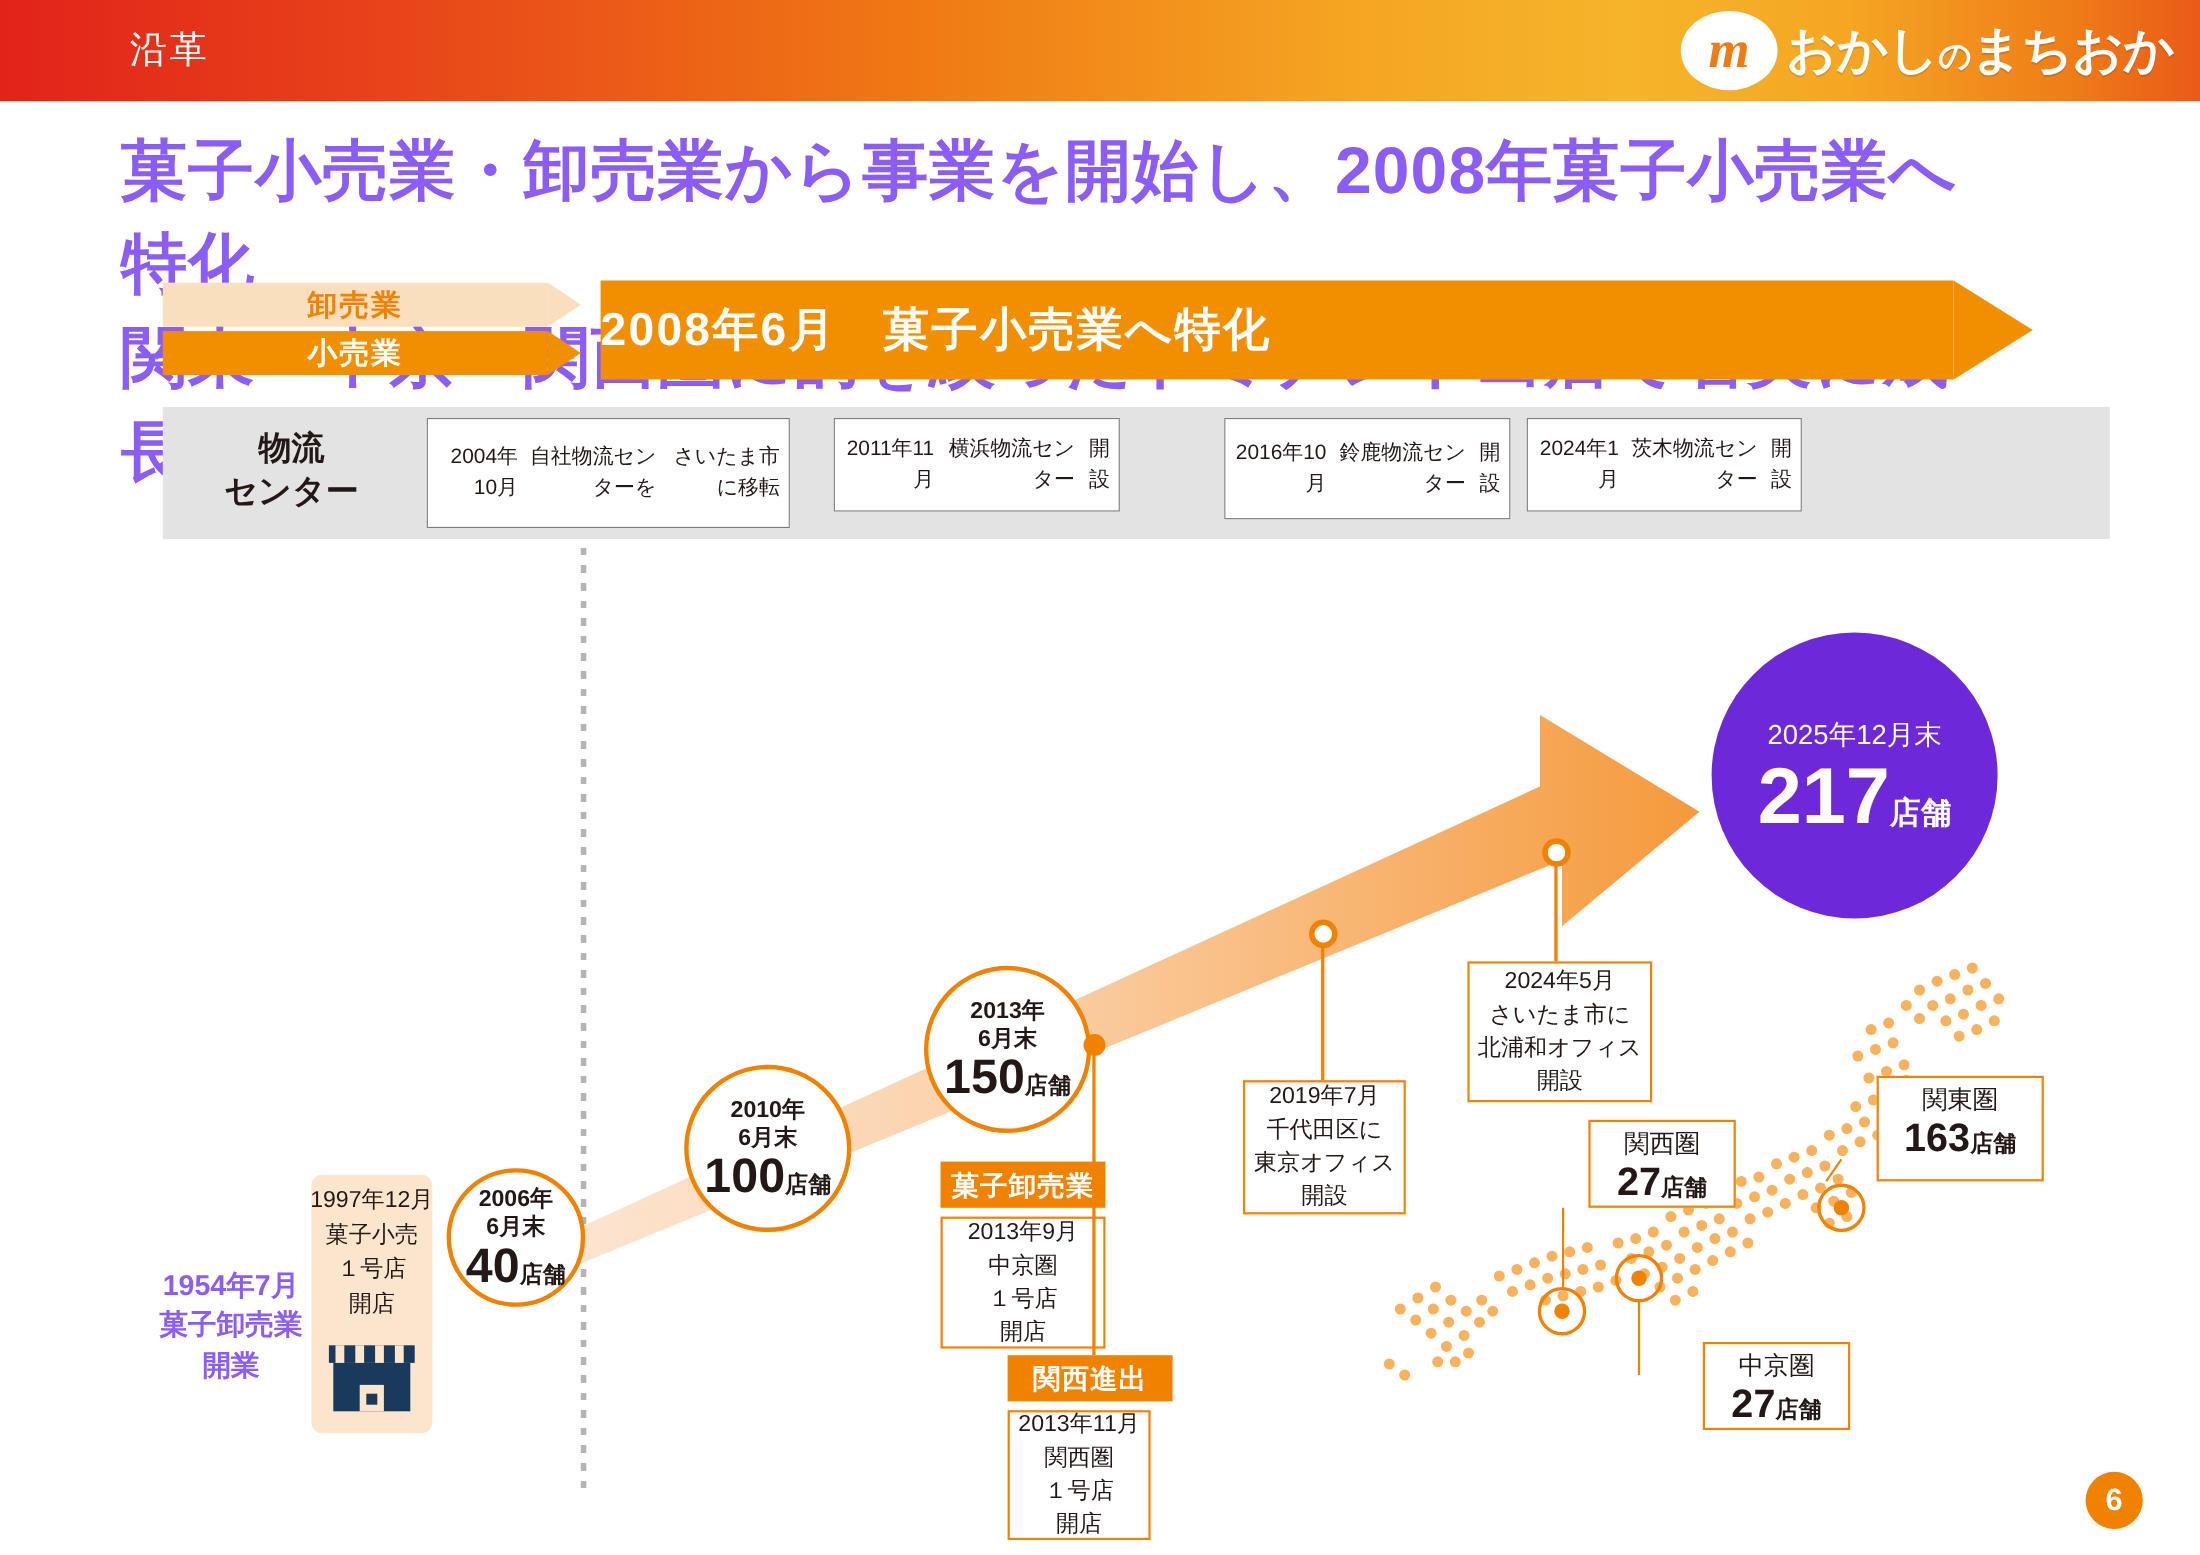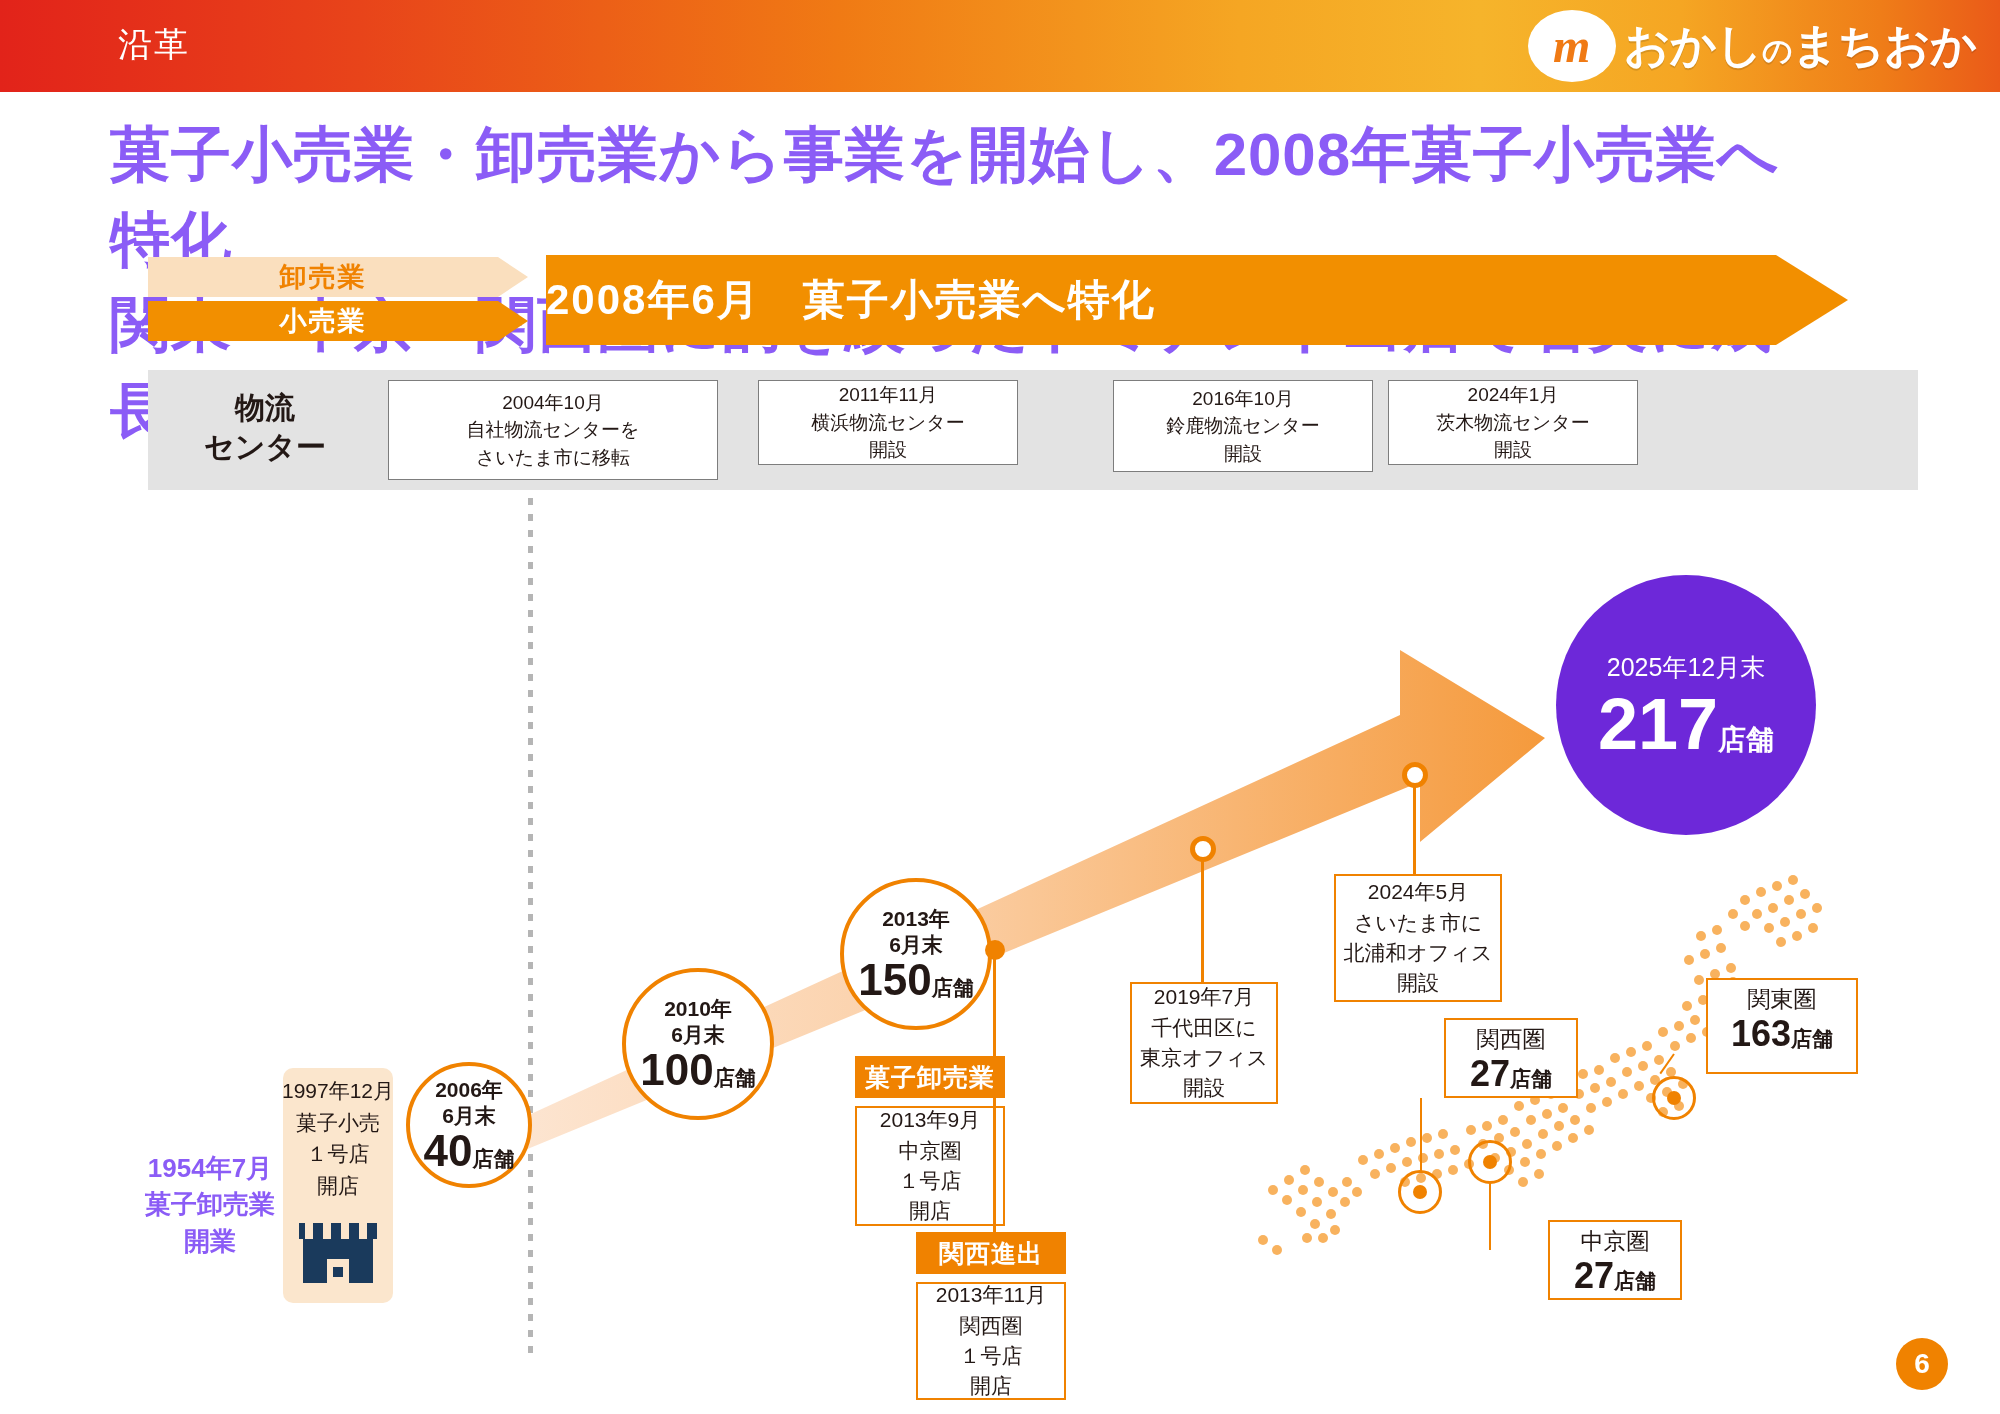--- a/index.html
+++ b/index.html
@@ -95,21 +95,21 @@
   .logistics{
     position:absolute;left:148px;top:370px;width:1770px;height:120px;
     background:#e3e3e3;
   }
   .logi-title{
     position:absolute;left:22px;top:18px;width:190px;
     text-align:center;font-size:30px;font-weight:bold;color:#231815;line-height:1.3;
   }
   .logi-box{
     position:absolute;top:10px;background:#ffffff;border:1px solid #7d7d7d;
-    box-sizing:border-box;display:flex;flex-direction:column;
+    box-sizing:border-box;display:flex;
     align-items:center;justify-content:center;
     font-size:19px;color:#231815;line-height:1.45;text-align:right;
     padding:6px 8px;
   }
 
   
   .vdots{
     position:absolute;left:528px;top:498px;width:5px;height:860px;
     background:repeating-linear-gradient(to bottom,#b5b5b5 0 7px,transparent 7px 16px);
   }
@@ -350,21 +350,21 @@
   <div class="tagbox" style="left:855px;top:1056px;width:150px;height:42px;">菓子卸売業</div>
   <div class="callout" style="left:855px;top:1106px;width:150px;height:120px;">
     <div>2013年9月</div>
     <div>中京圏</div>
     <div>１号店</div>
     <div>開店</div>
   </div>
 
   <div class="leader" style="left:993px;top:1070px;width:3px;height:162px;"></div>
   <div class="tagbox" style="left:916px;top:1232px;width:150px;height:42px;">関西進出</div>
-  <div class="callout" style="left:916px;top:1282px;width:150px;height:118px;">
+  <div class="callout" style="left:916px;top:1282px;width:130px;height:118px;">
     <div>2013年11月</div>
     <div>関西圏</div>
     <div>１号店</div>
     <div>開店</div>
   </div>
 
   <div class="dot-node" style="left:1190px;top:836px;"></div>
   <div class="leader" style="left:1201px;top:860px;width:3px;height:124px;"></div>
   <div class="callout" style="left:1130px;top:982px;width:148px;height:122px;">
     <div>2019年7月</div>

